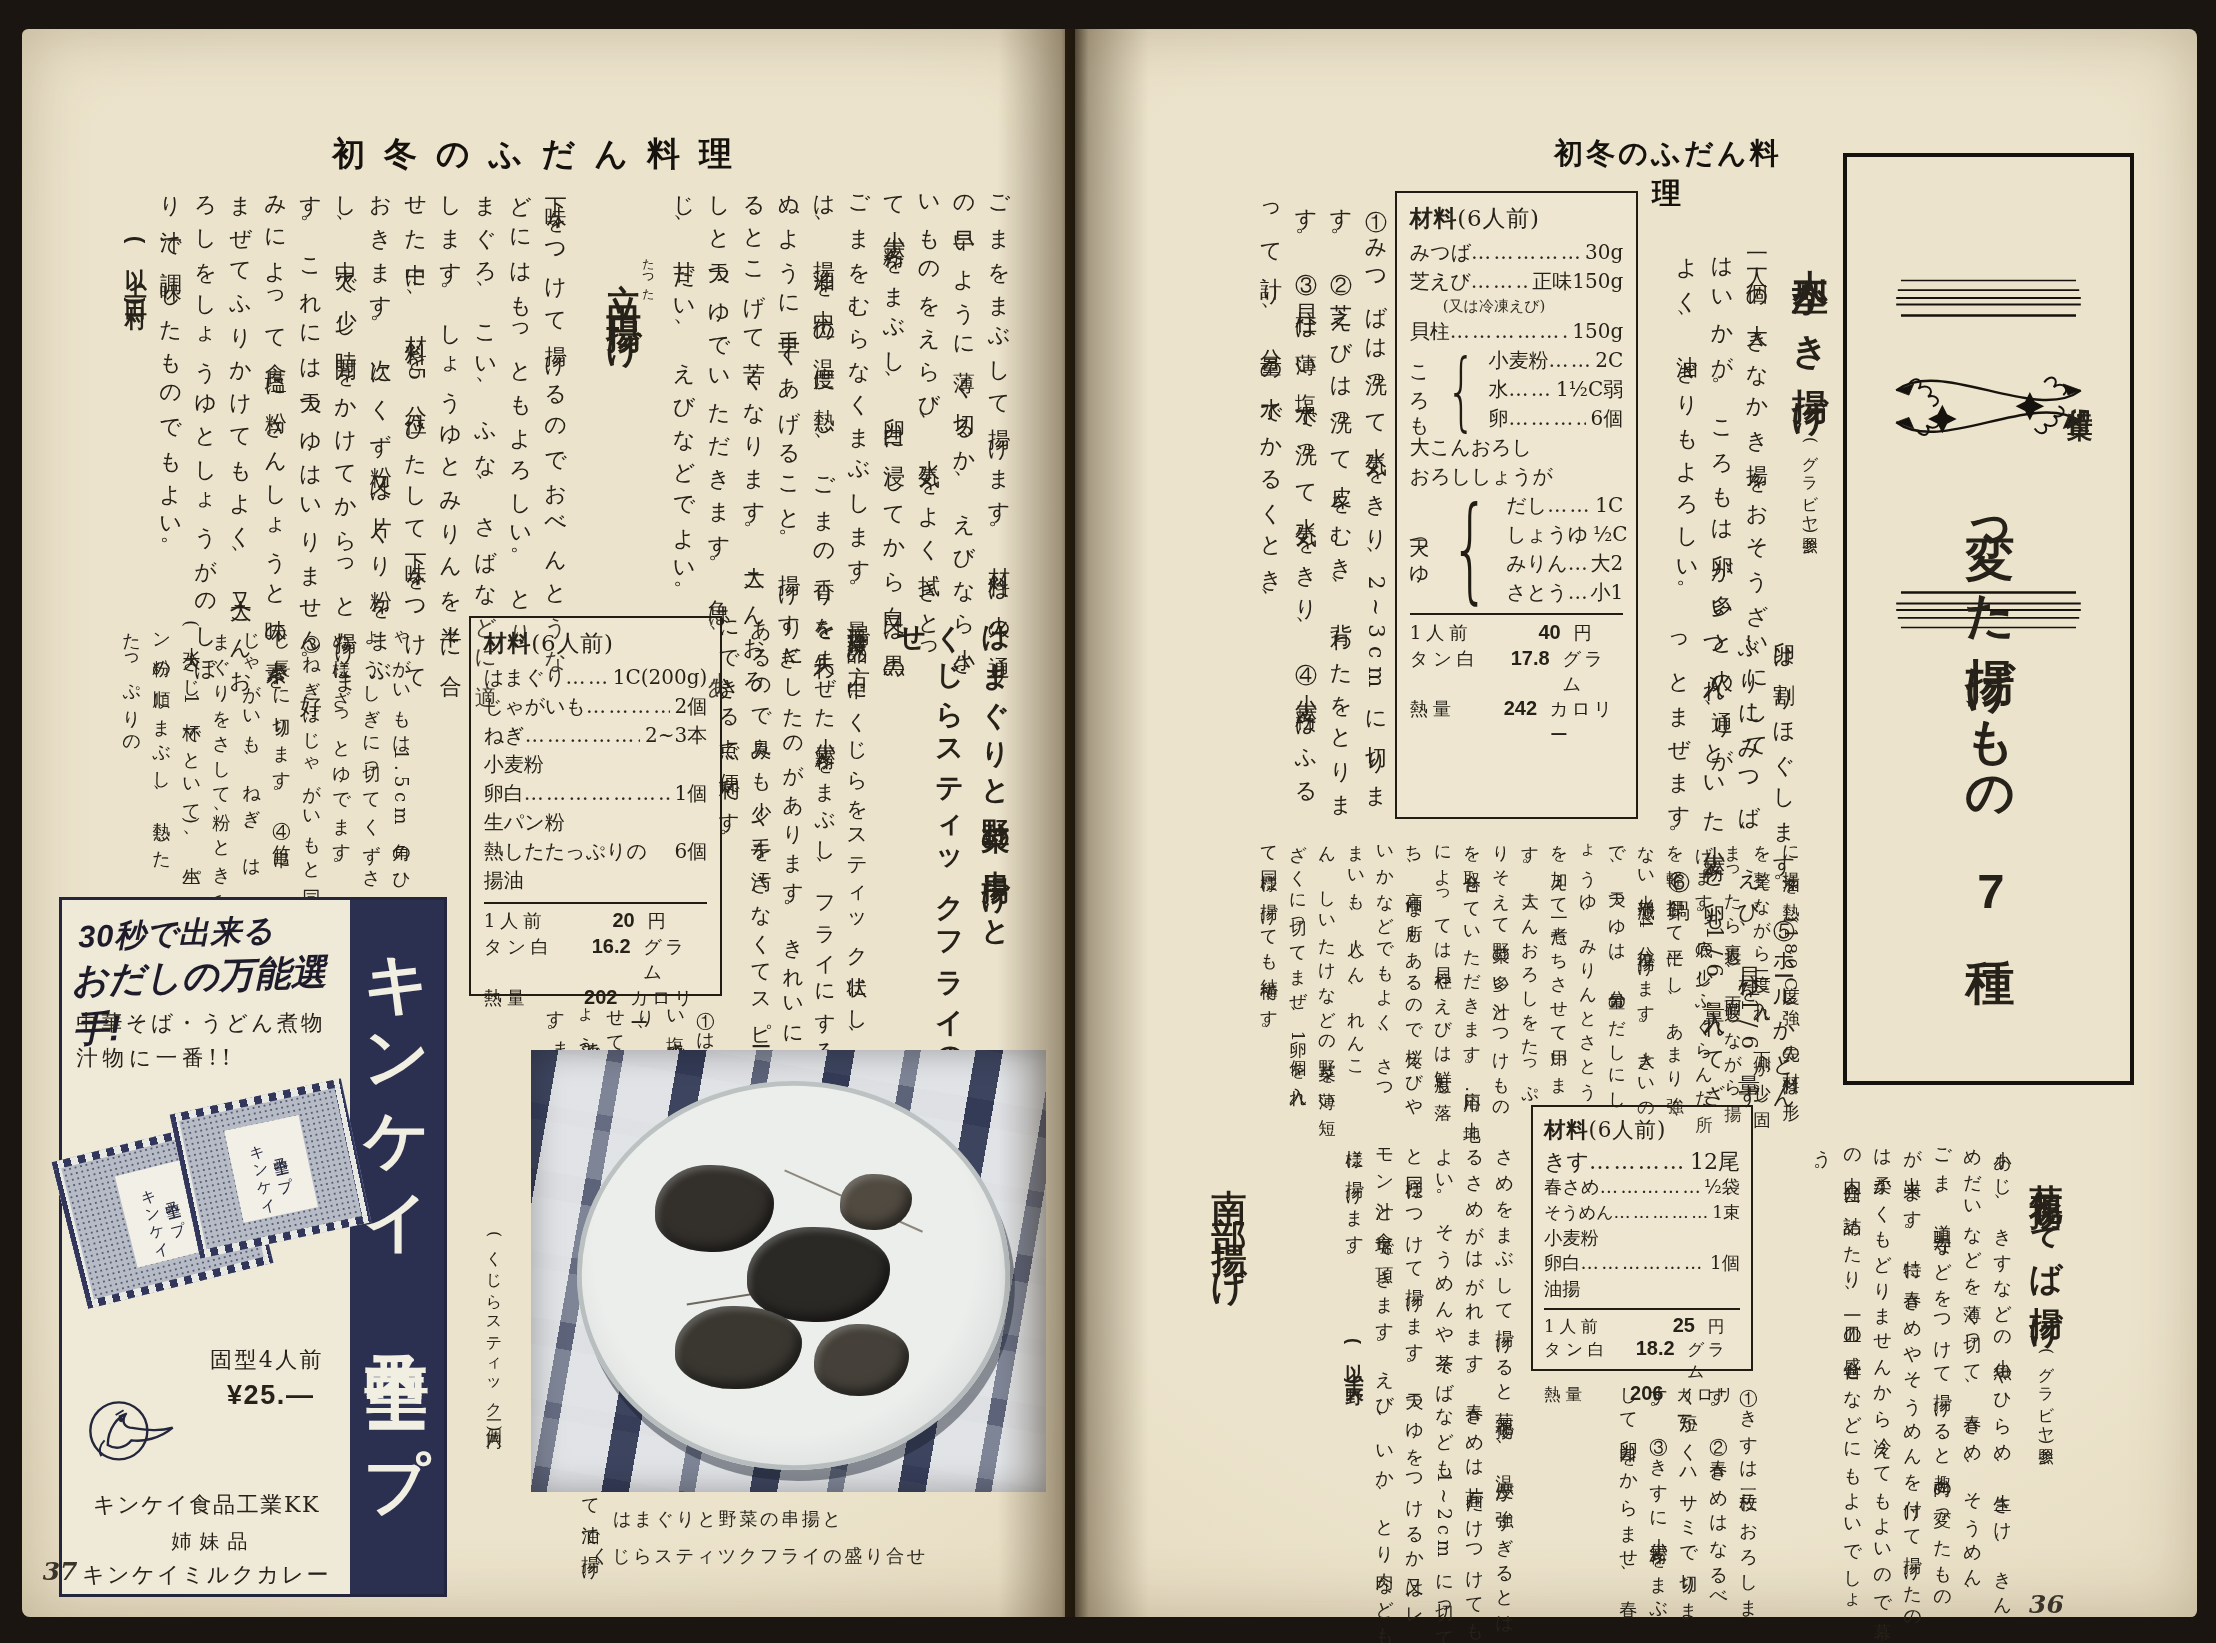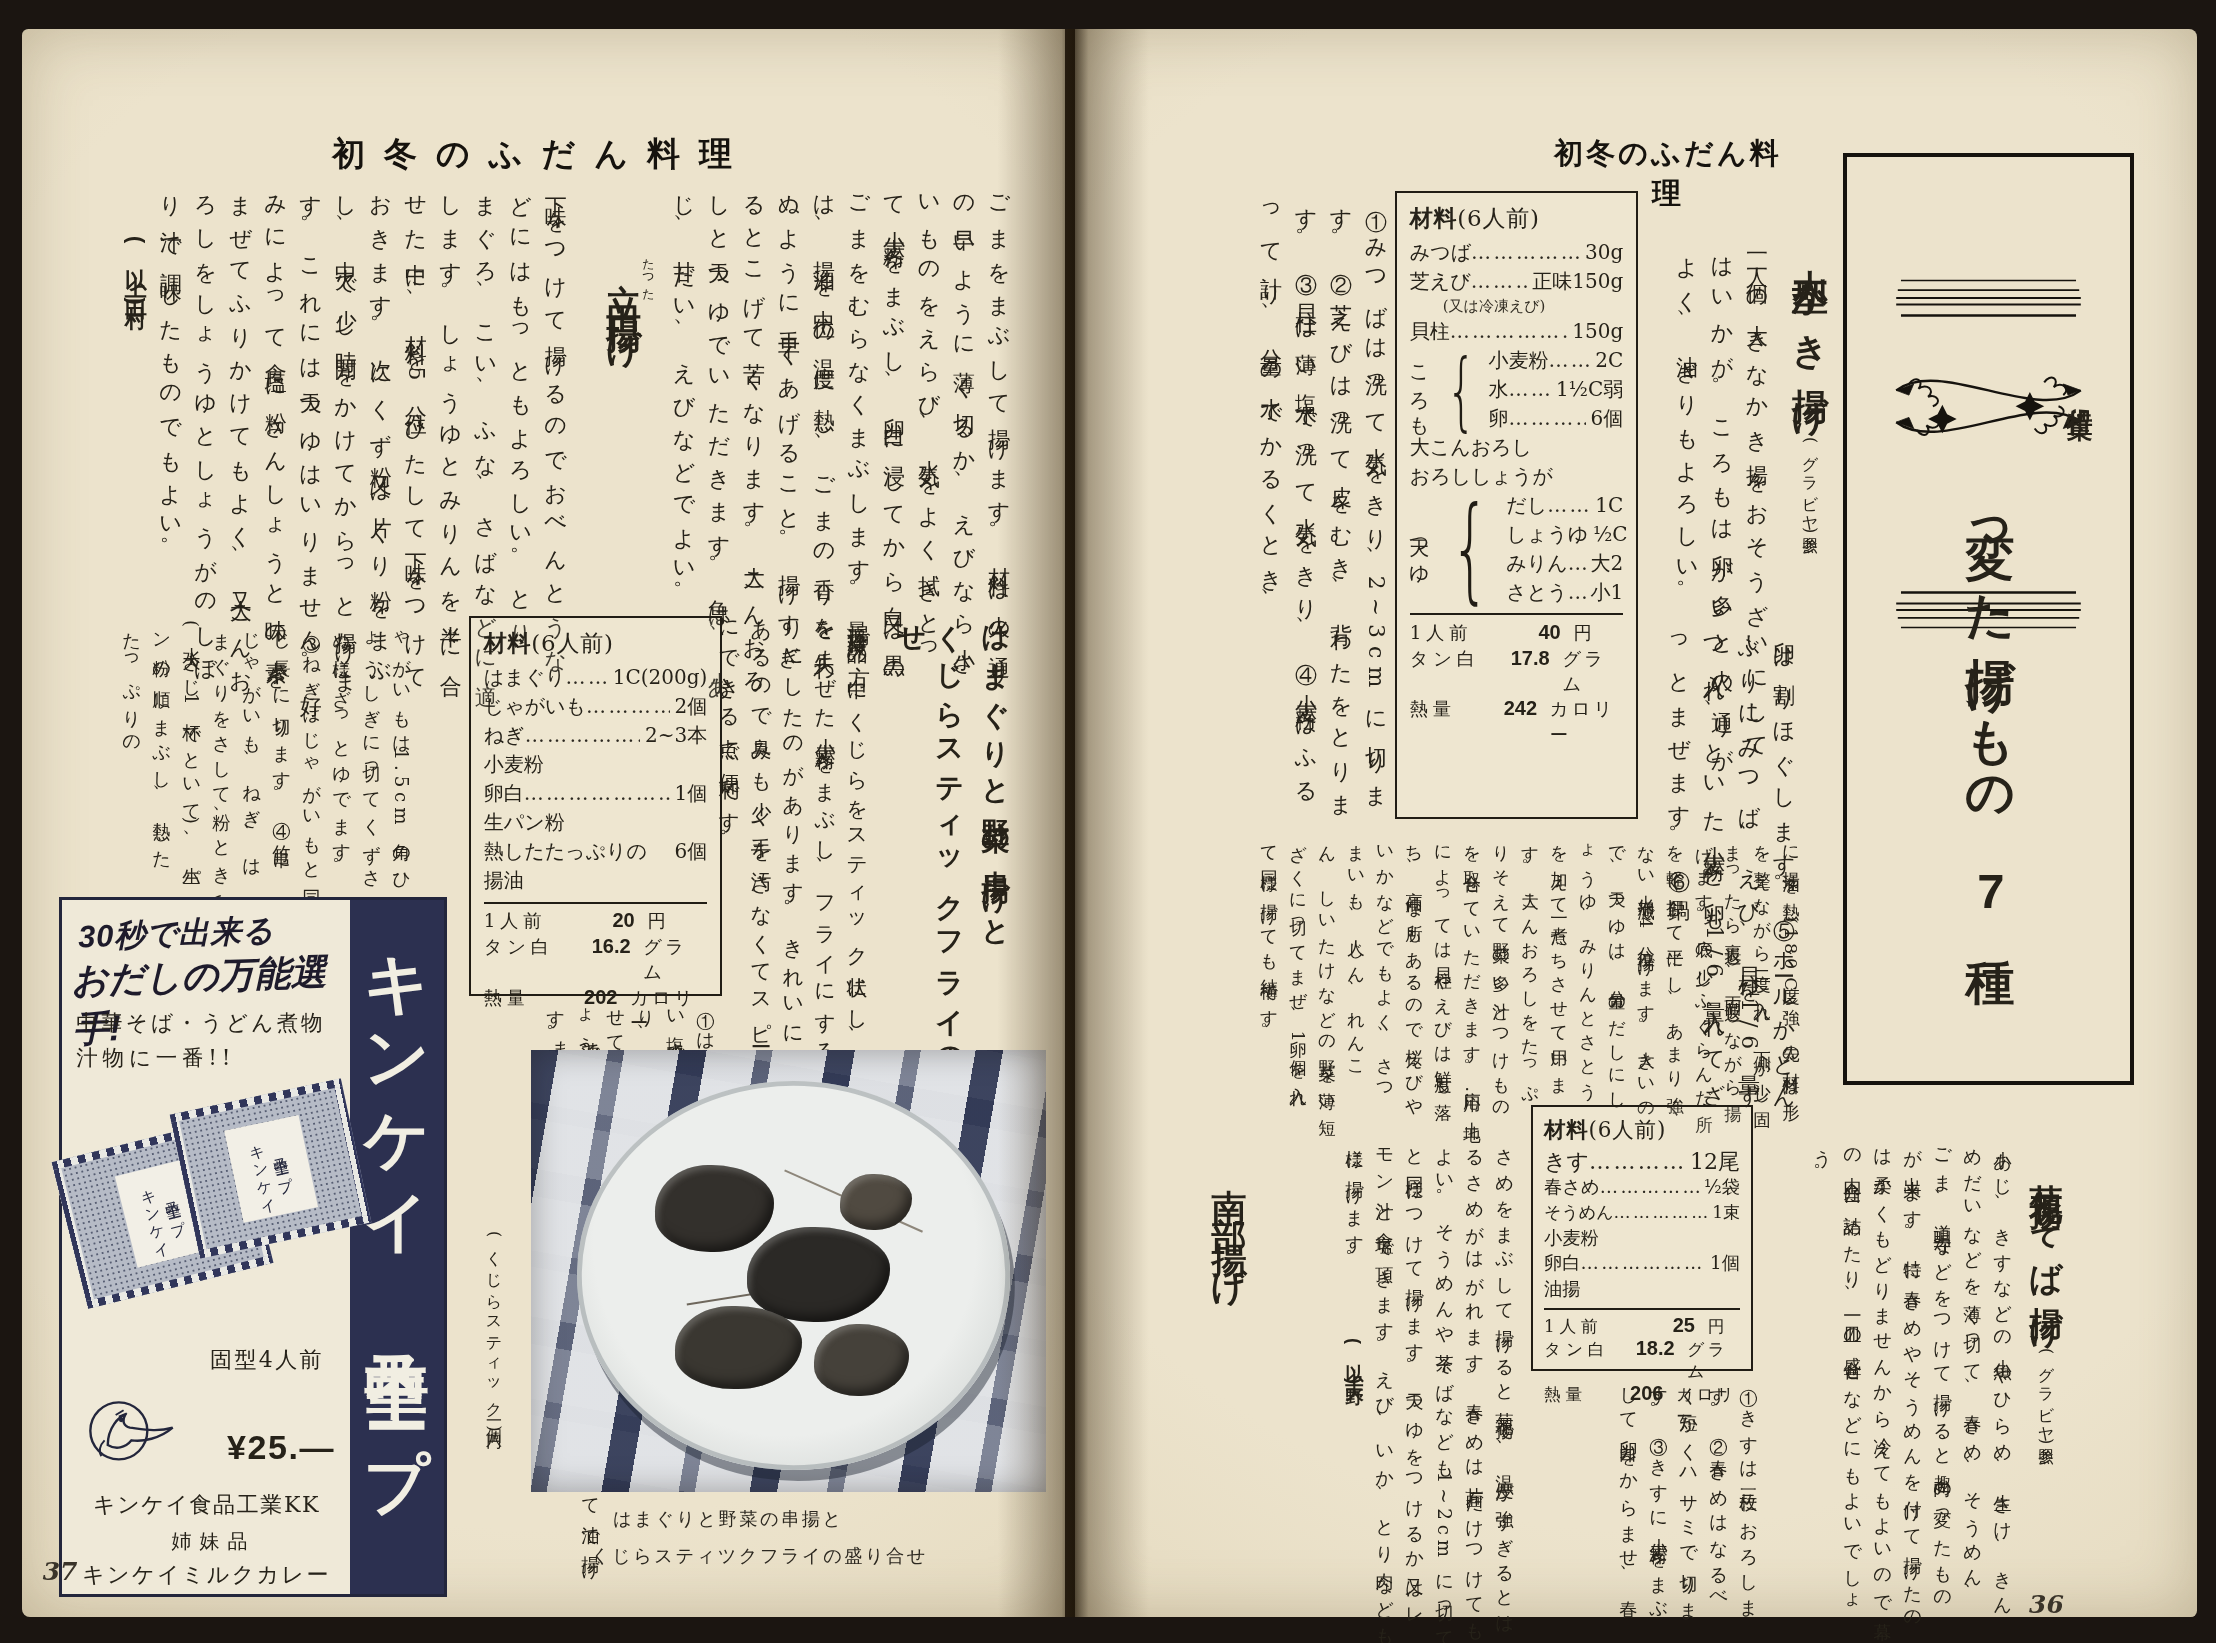--- a/index.html
+++ b/index.html
@@ -96,21 +96,21 @@
   .packets { position:absolute; left:1.6px; top:181px; width:286px; height:254px; }
   .packet { position:absolute; background-color:#b6bbc6;
             background-image:radial-gradient(#565d72 1px, rgba(0,0,0,0) 1.1px); background-size:5.6px 5.6px;
             border:8.7px solid #31365a;
             border-image:repeating-linear-gradient(90deg,#31365a 0 7.2px,#e9e9e4 7.2px 14.3px) 11; }
   .packet-label { position:absolute; left:50%; top:50%; transform:translate(-50%,-50%);
                   background:#f2efe6; width:76px; height:94px; display:flex; gap:1.6px;
                   align-items:center; justify-content:center; }
   .packet-label .pl { writing-mode:vertical-rl; font-size:15px; color:#23263c; letter-spacing:0.8px; }
   .ad-serving { position:absolute; left:148px; top:445px; font-size:22px; letter-spacing:2.4px; }
-  .ad-price { position:absolute; left:165px; top:480px; font-size:34px; letter-spacing:1.6px;margin-top:48px; }
+  .ad-price { position:absolute; left:165px; top:480px; font-size:27px; letter-spacing:1.6px; }
   .ad-company { position:absolute; left:0; top:590px; width:289px; text-align:center; font-size:22px; letter-spacing:1.6px; }
   .ad-sister { position:absolute; left:0; top:628px; width:289px; text-align:center; font-size:20px; letter-spacing:8px;padding-left:14px; }
   .ad-sister-product { position:absolute; left:0; top:660px; width:289px; text-align:center; font-size:22px; letter-spacing:2.4px; }
   .bird { position:absolute; left:22px; top:496px; }
   
   .feature-box { position:absolute; left:768px; top:124px; width:291px; height:932px; border:4px solid #16130e; }
   .fb-kicker { position:absolute; left:216px; top:232px; writing-mode:vertical-rl; font-size:26px; letter-spacing:6.4px; }
   .fb-title  { position:absolute; left:111px; top:334px; writing-mode:vertical-rl; text-orientation:upright;
                font-size:49px; letter-spacing:4.8px; }
   .kakiage-heading { position:absolute; left:710px; top:211px; writing-mode:vertical-rl; height:588px; }

